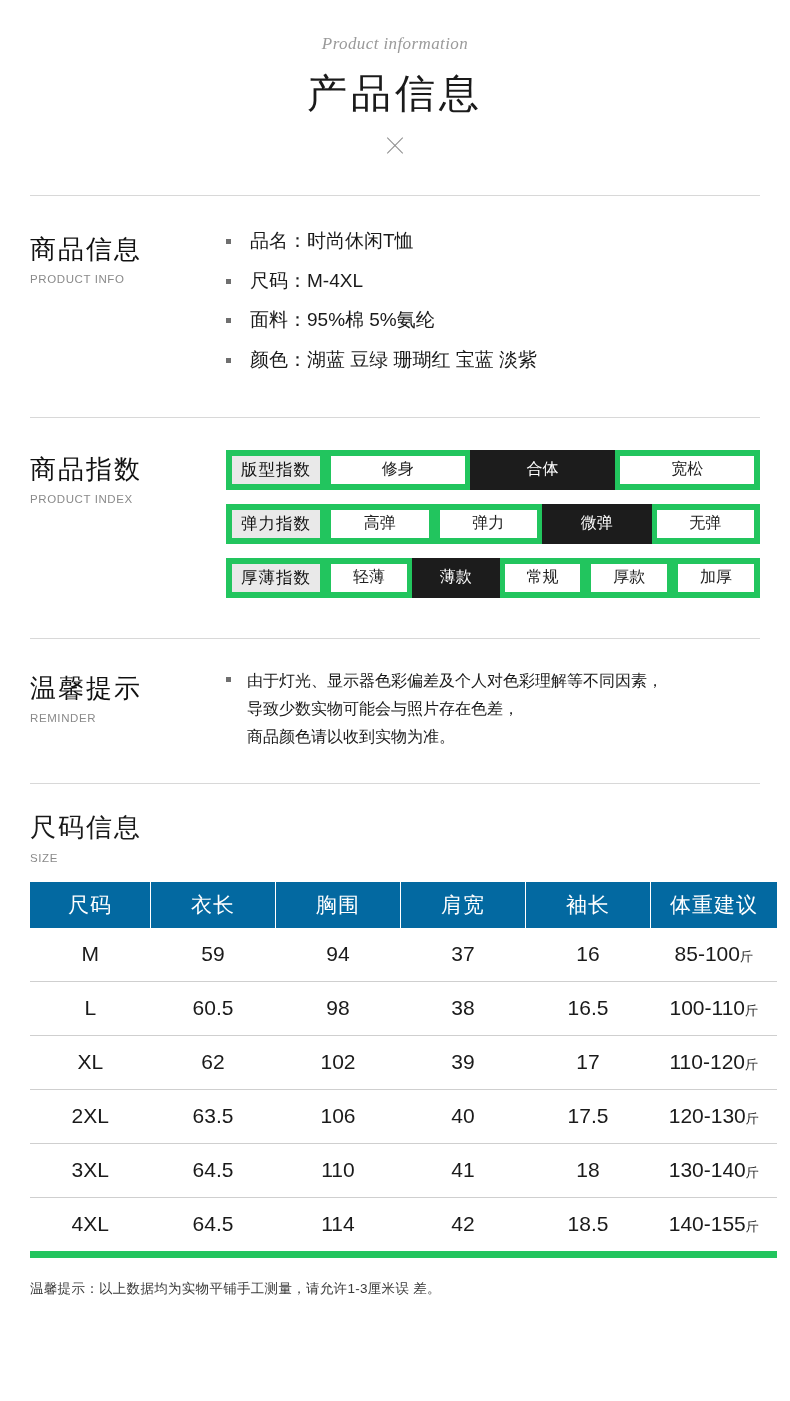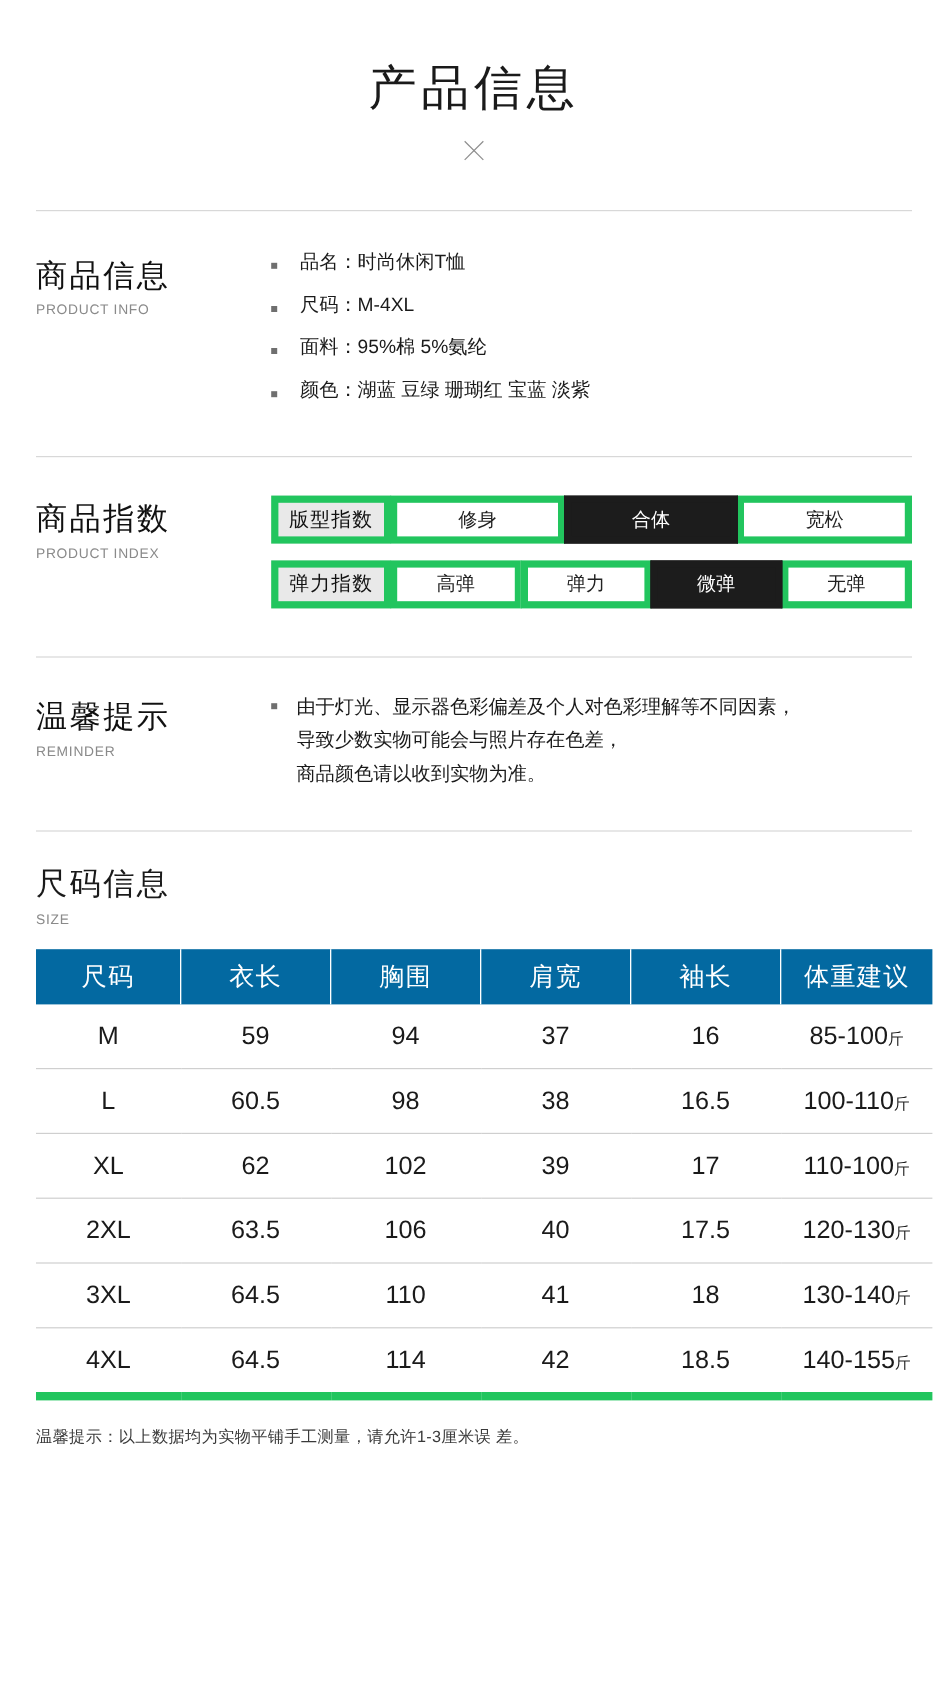--- a/index.html
+++ b/index.html
@@ -85,21 +85,21 @@
 
   
   ul.bullets {
     list-style: none;
     margin: 0;
     padding: 0;
   }
   ul.bullets li {
     display: flex;
     align-items: flex-start;
-    font-size: 16px;
+    font-size: 19px;
     color: #1a1a1a;
     margin-bottom: 14px;
     line-height: 1.35;
   }
   ul.bullets li .sq {
     width: 5px;
     height: 5px;
     background: #6f6f6f;
     margin-top: 11px;
     margin-right: 19px;
@@ -198,20 +198,21 @@
     margin: 22px 30px 0 30px;
     font-size: 13.5px;
     color: #3a3a3a;
     letter-spacing: 0.3px;
   }
 </style>
 </head>
 <body>
 
 <div class="page-header">
+  <div class="eyebrow">Product information</div>
   <div class="main-title">产品信息</div>
   <div class="divider-x"></div>
 </div>
 
 <div style="height:38px"></div>
 <div class="hr"></div>
 
 <div class="section" style="padding-top:32px; padding-bottom:30px;">
   <div class="sec-label">
     <div class="cn">商品信息</div>
@@ -257,20 +258,28 @@
       </div>
 
       <div class="index-row">
         <div class="cell head">弹力指数</div>
         <div class="cell opt">高弹</div>
         <div class="cell opt">弹力</div>
         <div class="cell opt active">微弹</div>
         <div class="cell opt">无弹</div>
       </div>
 
+      <div class="index-row">
+        <div class="cell head">厚薄指数</div>
+        <div class="cell opt">轻薄</div>
+        <div class="cell opt active">薄款</div>
+        <div class="cell opt">常规</div>
+        <div class="cell opt">厚款</div>
+        <div class="cell opt">加厚</div>
+      </div>
 
     </div>
   </div>
 </div>
 
 <div class="hr"></div>
 
 <div class="section" style="padding-top:28px; padding-bottom:32px;">
   <div class="sec-label">
     <div class="cn">温馨提示</div>
@@ -321,21 +330,21 @@
       <td>38</td>
       <td>16.5</td>
       <td><span>100-110</span><span class="unit">斤</span></td>
     </tr>
     <tr>
       <td>XL</td>
       <td>62</td>
       <td>102</td>
       <td>39</td>
       <td>17</td>
-      <td><span>110-100</span><span class="unit">斤</span></td>
+      <td><span>110-120</span><span class="unit">斤</span></td>
     </tr>
     <tr>
       <td>2XL</td>
       <td>63.5</td>
       <td>106</td>
       <td>40</td>
       <td>17.5</td>
       <td><span>120-130</span><span class="unit">斤</span></td>
     </tr>
     <tr>

